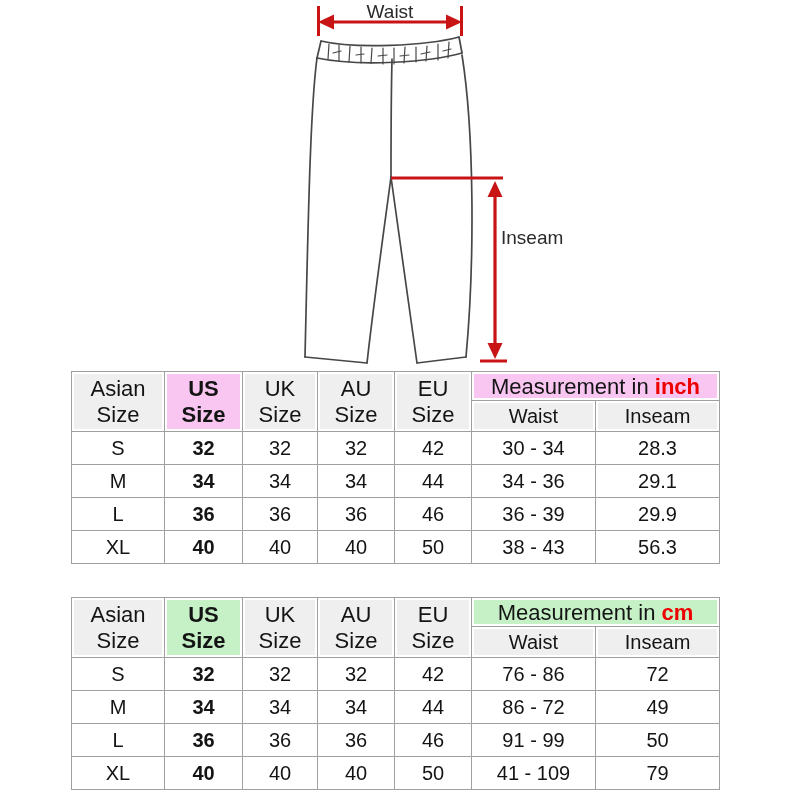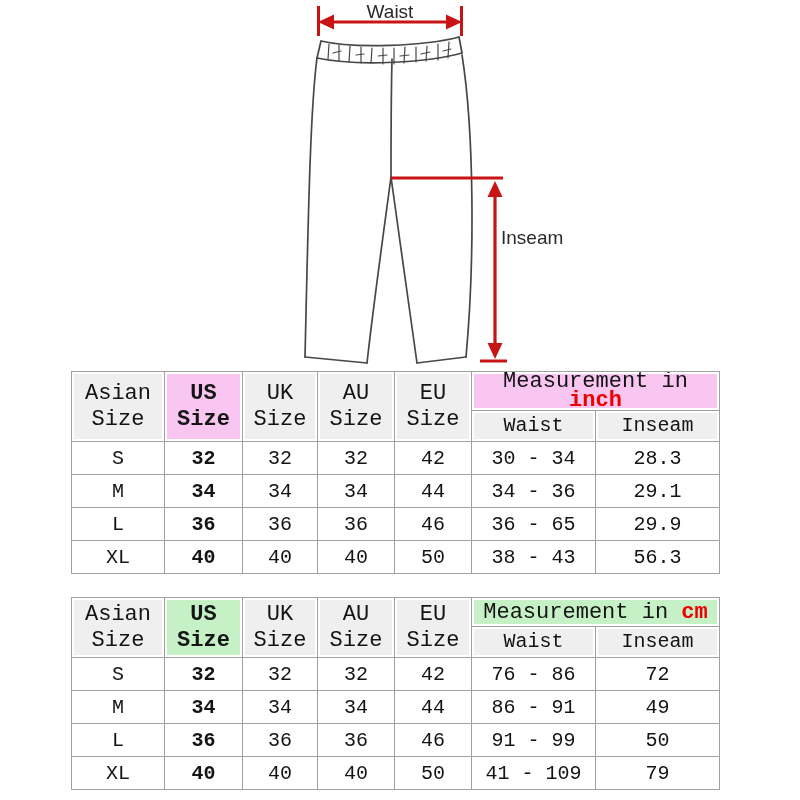--- a/index.html
+++ b/index.html
@@ -1,19 +1,19 @@
 <!DOCTYPE html>
 <html><head>
 <meta charset="utf-8">
 <style>
   html,body{margin:0;padding:0;background:#fff;}
   .page{position:relative;width:800px;height:800px;background:#fff;
         font-family:"Liberation Sans",sans-serif;overflow:hidden;}
   .diagram{position:absolute;left:0;top:0;width:800px;height:375px;}
-  .tbl{position:absolute;left:71px;font-family:Liberation Mono, monospace;}
+  .tbl{position:absolute;left:71px;}
   .tbl-inch{top:371px;}
   .tbl-cm{top:597px;}
   table{border-collapse:collapse;table-layout:fixed;}
   td{border:1px solid #a0a0a0;text-align:center;vertical-align:middle;
      font-size:20px;color:#141414;padding:0;overflow:hidden;}
   td.hdr{background:#efefef;box-shadow:inset 0 0 0 2px #fff;
          font-size:22px;line-height:26px;}
   td.meas{font-size:22px;line-height:19px;}
   td.sub{font-size:20px;}
   .b{font-weight:bold;}
@@ -124,21 +124,21 @@
             <td>44</td>
             <td>34 - 36</td>
             <td>29.1</td>
           </tr>
           <tr style="height: 33px;">
             <td>L</td>
             <td class="b">36</td>
             <td>36</td>
             <td>36</td>
             <td>46</td>
-            <td>36 - 65</td>
+            <td>36 - 39</td>
             <td>29.9</td>
           </tr>
           <tr style="height: 33px;">
             <td>XL</td>
             <td class="b">40</td>
             <td>40</td>
             <td>40</td>
             <td>50</td>
             <td>38 - 43</td>
             <td>56.3</td>
@@ -180,21 +180,21 @@
             <td>42</td>
             <td>76 - 86</td>
             <td>72</td>
           </tr>
           <tr style="height: 33px;">
             <td>M</td>
             <td class="b">34</td>
             <td>34</td>
             <td>34</td>
             <td>44</td>
-            <td>86 - 91</td>
+            <td>86 - 72</td>
             <td>49</td>
           </tr>
           <tr style="height: 33px;">
             <td>L</td>
             <td class="b">36</td>
             <td>36</td>
             <td>36</td>
             <td>46</td>
             <td>91 - 99</td>
             <td>50</td>

